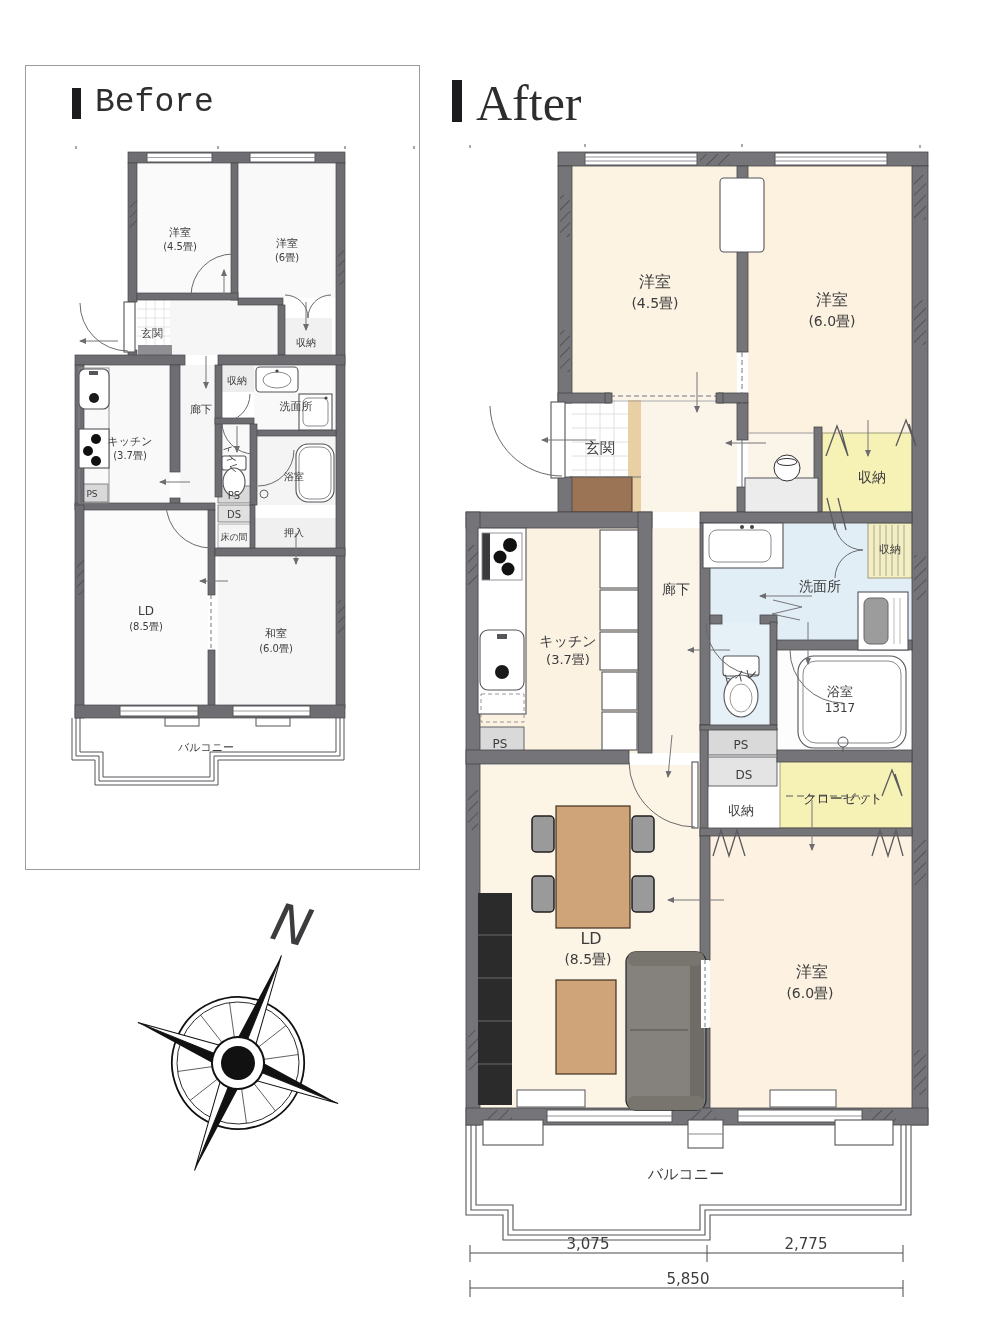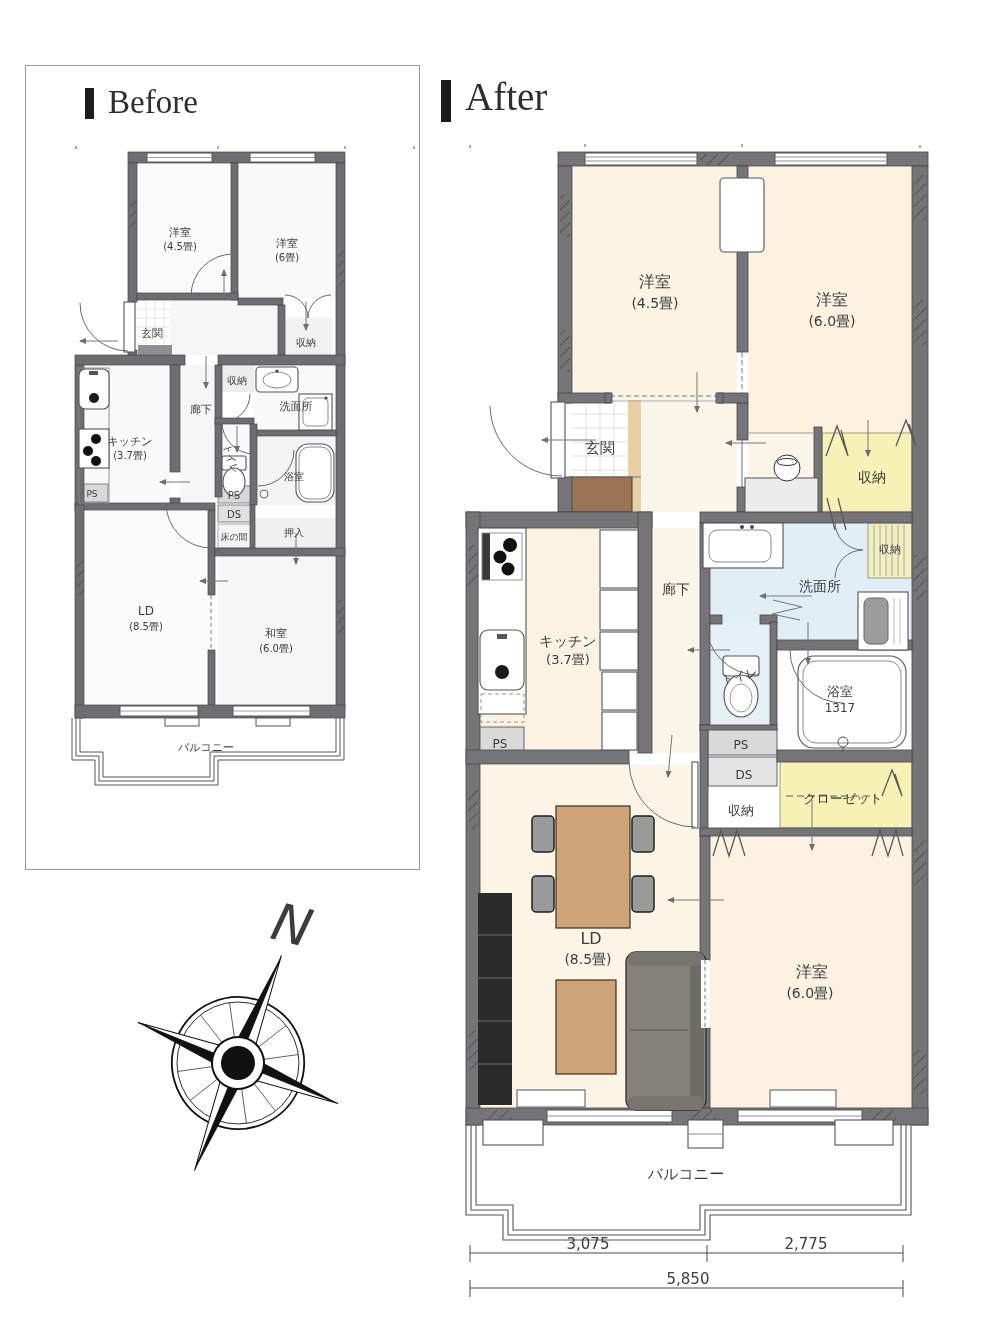--- a/index.html
+++ b/index.html
@@ -2,23 +2,23 @@
 <html><head>
 <meta charset="utf-8">
 <style>
   html,body{margin:0;padding:0;background:#ffffff;}
   #canvas{position:relative;width:1008px;height:1344px;background:#ffffff;overflow:hidden;
           font-family:"DejaVu Sans","Liberation Sans",sans-serif;}
   .plan-border{position:absolute;left:25px;top:65px;width:393px;height:803px;border:1px solid #9a9aa0;}
   .title{position:absolute;display:flex;align-items:flex-start;gap:14px;color:#2e2e30;
          font-family:"Liberation Serif","DejaVu Serif",serif;}
   .title .bar{display:inline-block;background:#1c1c1e;}
-  .before-title{left:85px;top:84px;font-size:33px;}
+  .before-title{left:72px;top:84px;font-size:33px;font-family:Liberation Mono, monospace;}
   .before-title .bar{width:9px;height:31px;margin-top:4px;}
-  .after-title{left:441px;top:74px;font-size:39px;}
+  .after-title{left:452px;top:74px;font-size:50px;}
   .after-title .bar{width:10px;height:42px;margin-top:6px;}
   svg{position:absolute;}
   svg text{font-family:"DejaVu Sans","Liberation Sans",sans-serif;fill:#3c3c3e;}
   .w{fill:#757579;stroke:#46464a;stroke-width:0.8;}
   .wb{fill:#6e6e72;stroke:#48484c;stroke-width:0.7;}
   .win{fill:#ffffff;stroke:#55555a;stroke-width:1;}
   .fix{fill:#ffffff;stroke:#55555a;stroke-width:1.1;}
   .fin{fill:none;stroke:#8a8a8e;stroke-width:0.9;}
   .arc{fill:none;stroke:#6a6a6e;stroke-width:1;}
   .sym{fill:none;stroke:#5a5a5e;stroke-width:1.3;}

